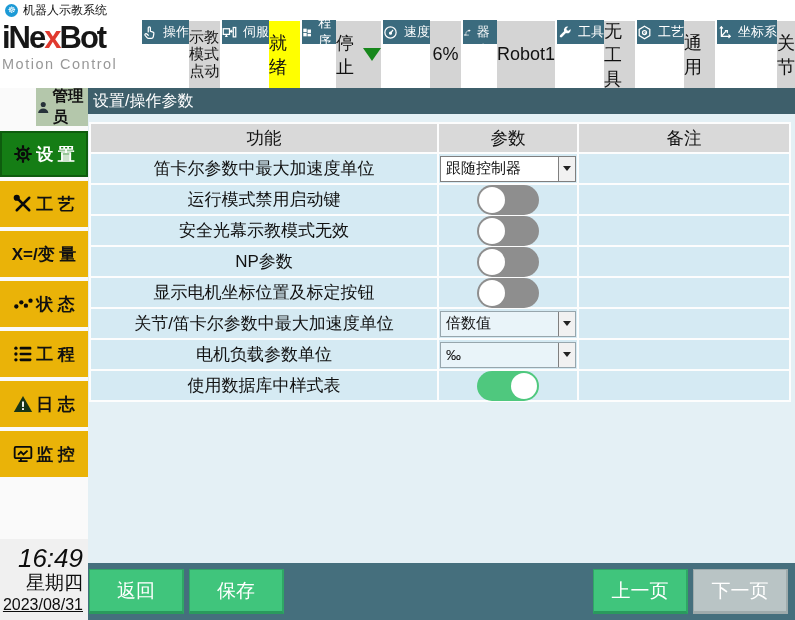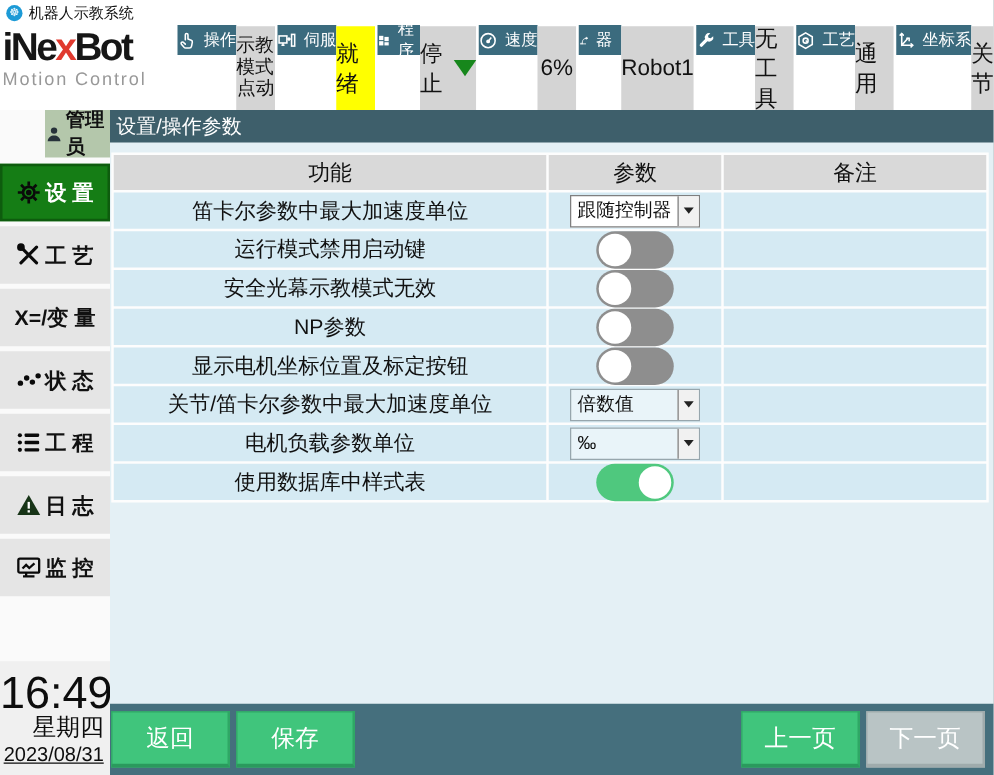--- a/index.html
+++ b/index.html
@@ -25,39 +25,39 @@
   .tg-head svg { width:15px; height:15px; }
   .tg-val { flex:1; margin-top:1px; background:#d4d4d4; display:flex; align-items:center; justify-content:center; font-size:18px; color:#111; }
   .tg-val.two-line { flex-direction:column; font-size:15px; line-height:1.12; }
   .tg-val.ready { background:#ffff00; }
   .arrow-down { width:0; height:0; border-left:9px solid transparent; border-right:9px solid transparent; border-top:13px solid #17871c; margin-left:9px; display:inline-block; }
   
   .body { flex:1; display:flex; min-height:0; }
   .sidebar { width:88px; background:#fafafa; display:flex; flex-direction:column; flex:0 0 auto; }
   .side-user { height:38px; background:#b4c7ab; display:flex; align-items:center; justify-content:center; gap:2px; font-size:15.5px; font-weight:bold; color:#111; margin-bottom:5px; cursor:pointer;margin-left:36px; }
   .side-user svg { width:19px; height:19px; }
-  .side-item { height:46px; margin-bottom:4px; background:#e5e5e5; display:flex; align-items:center; justify-content:center; gap:3px; font-size:17px; font-weight:bold; color:#111; cursor:pointer; }
+  .side-item { height:46px; margin-bottom:4px; background:#eab308; display:flex; align-items:center; justify-content:center; gap:3px; font-size:17px; font-weight:bold; color:#111; cursor:pointer; }
   .side-item svg { width:20px; height:20px; flex:0 0 auto; }
   .side-item.active { background:#157d15; color:#fff; border:2px solid #0e5c0e;text-align:right; }
   .side-clock { margin-top:auto; background:#f0f0f0; text-align:right; padding:6px 5px 4px 0; color:#0d0d0d; }
-  .side-clock .time { font-size:36px; line-height:1.05; }
+  .side-clock .time { font-size:26px; line-height:1.05;font-style:italic; }
   .side-clock .weekday { font-size:19px; line-height:1.2; }
   .side-clock .date { font-size:16px; line-height:1.3;text-decoration:underline; }
   
   .main { flex:1; display:flex; flex-direction:column; background:#e4f0f5; min-width:0; }
   .main-header { height:26px; background:#3e5f6b; color:#fff; font-size:16px; display:flex; align-items:center; padding-left:5px; flex:0 0 auto; }
   .content { flex:1; padding:8px 0 0 1px; overflow:hidden; }
   table.settings { border-collapse:separate; border-spacing:2px; background:#fdfdfd; }
   table.settings th { background:#d9d9d9; font-size:17.5px; font-weight:normal; height:28px; color:#111; }
   table.settings td { background:#d5eaf3; height:29px; font-size:17px; color:#111; }
   td.func { width:346px; text-align:center; }
   td.param { width:138px; }
   td.note { width:210px; }
   
-  .combo { height:26px; margin:0 17px; background:#fff; border:1px solid #7f7f7f; display:flex; align-items:center; padding-left:5px; font-size:15px; cursor:pointer; }
+  .combo { height:26px; margin:0 1px; background:#fff; border:1px solid #7f7f7f; display:flex; align-items:center; padding-left:5px; font-size:15px; cursor:pointer; }
   .combo.light { background:#e9f4f9; border-color:#97a6ad; }
   .combo-btn { margin-left:auto; width:17px; align-self:stretch; border-left:1px solid #7f7f7f; background:#f1f1f1; display:flex; align-items:center; justify-content:center; cursor:pointer; }
   .combo-tri { width:0; height:0; border-left:4px solid transparent; border-right:4px solid transparent; border-top:5px solid #222; }
   
   .toggle { width:62px; height:30px; border-radius:16px; background:#8e8e8e; margin:-2px auto; position:relative; cursor:pointer; }
   .toggle .knob { width:26px; height:26px; border-radius:50%; background:#fff; position:absolute; top:2px; left:2px; }
   .toggle.on { background:#4fc87e; }
   .toggle.on .knob { left:auto; right:2px; }
   
   .footer { height:57px; background:#456f7d; display:flex; align-items:center; gap:5px; padding:0 7px 0 1px; flex:0 0 auto; }

